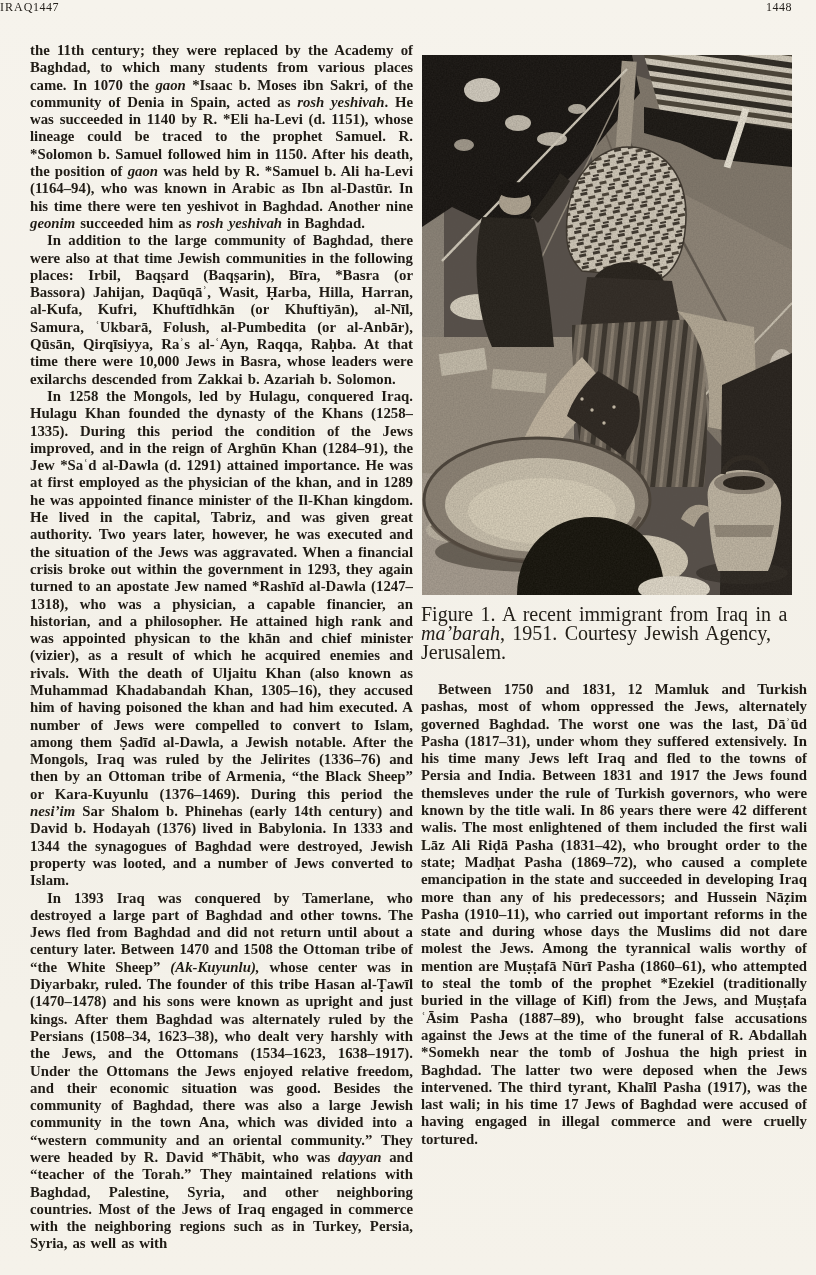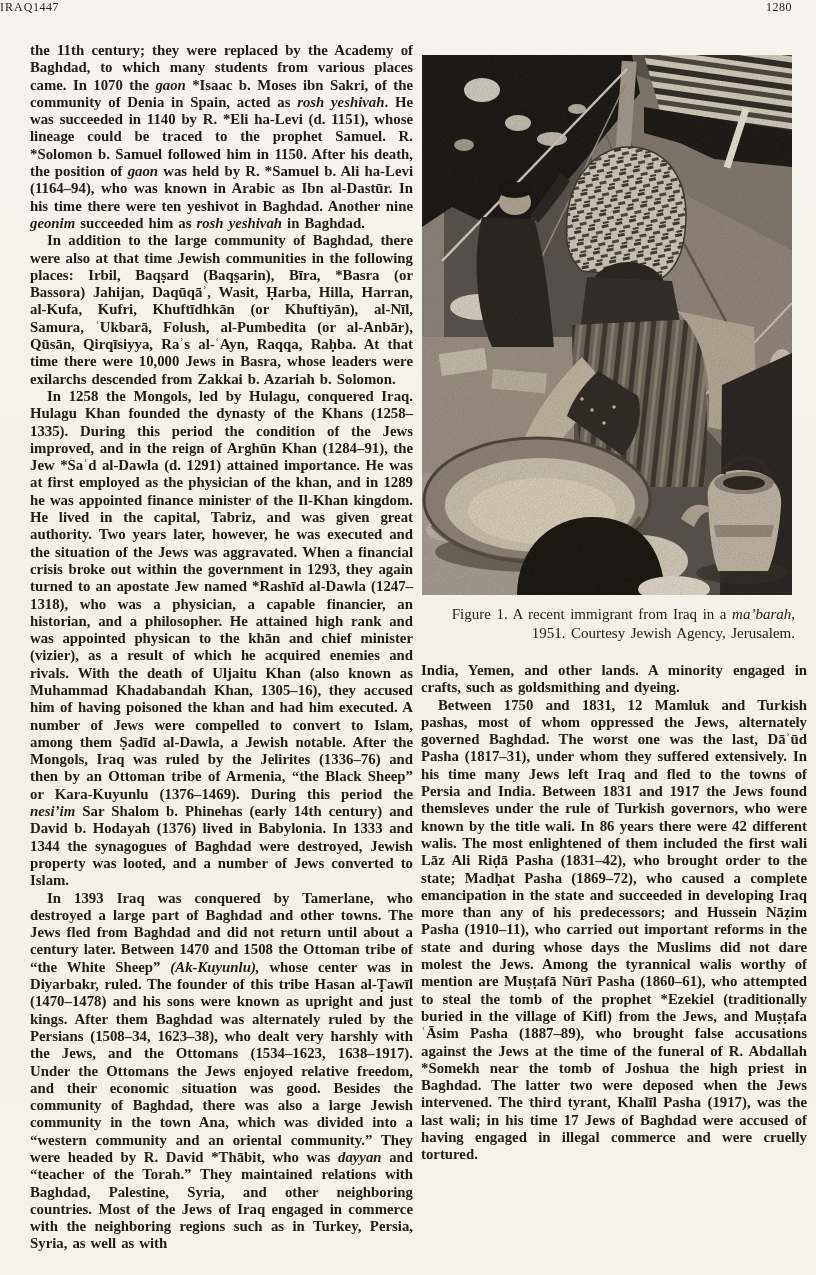--- a/index.html
+++ b/index.html
@@ -38,34 +38,34 @@
   .photo {
     width: 370px; height: 540px;
     margin: 13px 0 0 1px;
     background: #57504a;
     box-shadow: 0 0 0 1px #8a857c inset;
   }
   .photo svg { display: block; width: 370px; height: 540px; }
   .caption {
     margin: 10px 0 19px 0;
     width: 374px;
-    font-size: 15px; line-height: 19px;
-    text-align: right;
+    font-size: 20px; line-height: 19px;
+    text-align: left;
     word-spacing: 0.12em;
     color: #24201a;
   }
 </style>
 </head>
 <body>
 
 <div class="page">
 
   <span class="hdr-num hdr-left">1447</span>
   <span class="hdr-title">IRAQ</span>
-  <span class="hdr-num hdr-right">1280</span>
+  <span class="hdr-num hdr-right">1448</span>
 
   <div class="col left-col">
       <p class="para"><span>the 11th century; they were replaced by the Academy of Baghdad, to which many students from various places came. In 1070 the </span><i>gaon</i><span> *Isaac b. Moses ibn Sakri, of the community of Denia in Spain, acted as </span><i>rosh yeshivah</i><span>. He was succeeded in 1140 by R. *Eli ha-Levi (d. 1151), whose lineage could be traced to the prophet Samuel. R. *Solomon b. Samuel followed him in 1150. After his death, the position of </span><i>gaon</i><span> was held by R. *Samuel b. Ali ha-Levi (1164–94), who was known in Arabic as Ibn al-Dastūr. In his time there were ten yeshivot in Baghdad. Another nine </span><i>geonim</i><span> succeeded him as </span><i>rosh yeshivah</i><span> in Baghdad.</span></p>
       <p class="para indent"><span>In addition to the large community of Baghdad, there were also at that time Jewish communities in the following places: Irbil, Baqṣard (Baqṣarin), Bīra, *Basra (or Bassora) Jahijan, Daqūqāʾ, Wasit, Ḥarba, Hilla, Harran, al-Kufa, Kufri, Khuftīdhkān (or Khuftiyān), al-Nīl, Samura, ʿUkbarā, Folush, al-Pumbedita (or al-Anbār), Qūsān, Qirqīsiyya, Raʾs al-ʿAyn, Raqqa, Raḥba. At that time there were 10,000 Jews in Basra, whose leaders were exilarchs descended from Zakkai b. Azariah b. Solomon.</span></p>
       <p class="para indent"><span>In 1258 the Mongols, led by Hulagu, conquered Iraq. Hulagu Khan founded the dynasty of the Khans (1258–1335). During this period the condition of the Jews improved, and in the reign of Arghūn Khan (1284–91), the Jew *Saʿd al-Dawla (d. 1291) attained importance. He was at first employed as the physician of the khan, and in 1289 he was appointed finance minister of the Il-Khan kingdom. He lived in the capital, Tabriz, and was given great authority. Two years later, however, he was executed and the situation of the Jews was aggravated. When a financial crisis broke out within the government in 1293, they again turned to an apostate Jew named *Rashīd al-Dawla (1247–1318), who was a physician, a capable financier, an historian, and a philosopher. He attained high rank and was appointed physican to the khān and chief minister (vizier), as a result of which he acquired enemies and rivals. With the death of Uljaitu Khan (also known as Muhammad Khadabandah Khan, 1305–16), they accused him of having poisoned the khan and had him executed. A number of Jews were compelled to convert to Islam, among them Ṣadīd al-Dawla, a Jewish notable. After the Mongols, Iraq was ruled by the Jelirites (1336–76) and then by an Ottoman tribe of Armenia, “the Black Sheep” or Kara-Kuyunlu (1376–1469). During this period the </span><i>nesi’im</i><span> Sar Shalom b. Phinehas (early 14th century) and David b. Hodayah (1376) lived in Babylonia. In 1333 and 1344 the synagogues of Baghdad were destroyed, Jewish property was looted, and a number of Jews converted to Islam.</span></p>
       <p class="para indent"><span>In 1393 Iraq was conquered by Tamerlane, who destroyed a large part of Baghdad and other towns. The Jews fled from Baghdad and did not return until about a century later. Between 1470 and 1508 the Ottoman tribe of “the White Sheep” </span><i>(Ak-Kuyunlu),</i><span> whose center was in Diyarbakr, ruled. The founder of this tribe Hasan al-Ṭawīl (1470–1478) and his sons were known as upright and just kings. After them Baghdad was alternately ruled by the Persians (1508–34, 1623–38), who dealt very harshly with the Jews, and the Ottomans (1534–1623, 1638–1917). Under the Ottomans the Jews enjoyed relative freedom, and their economic situation was good. Besides the community of Baghdad, there was also a large Jewish community in the town Ana, which was divided into a “western community and an oriental community.” They were headed by R. David *Thābit, who was </span><i>dayyan</i><span> and “teacher of the Torah.” They maintained relations with Baghdad, Palestine, Syria, and other neighboring countries. Most of the Jews of Iraq engaged in commerce with the neighboring regions such as in Turkey, Persia, Syria, as well as with</span></p>
     </div>
 
   <div class="col right-col">
     <figure class="photo-fig">
@@ -179,18 +179,17 @@
             <path d="M95,540 C95,492 130,462 170,462 C215,462 241,490 243,540 Z" fill="#121008"></path>
             <ellipse cx="252" cy="534" rx="36" ry="13" fill="#e6dfcf"></ellipse>
           </g>
 
           <rect width="370" height="540" filter="url(#grain)"></rect>
         </svg>
       </div>
       <figcaption class="caption"><span>Figure 1. A recent immigrant from Iraq in a </span><i>ma’barah</i><span>, 1951. Courtesy Jewish Agency, Jerusalem.</span></figcaption>
     </figure>
     <div>
-        <p class="para"><span>India, Yemen, and other lands. A minority engaged in crafts, such as goldsmithing and dyeing.</span></p>
         <p class="para indent"><span>Between 1750 and 1831, 12 Mamluk and Turkish pashas, most of whom oppressed the Jews, alternately governed Baghdad. The worst one was the last, Dāʾūd Pasha (1817–31), under whom they suffered extensively. In his time many Jews left Iraq and fled to the towns of Persia and India. Between 1831 and 1917 the Jews found themsleves under the rule of Turkish governors, who were known by the title wali. In 86 years there were 42 different walis. The most enlightened of them included the first wali Lāz Ali Riḍā Pasha (1831–42), who brought order to the state; Madḥat Pasha (1869–72), who caused a complete emancipation in the state and succeeded in developing Iraq more than any of his predecessors; and Hussein Nāẓim Pasha (1910–11), who carried out important reforms in the state and during whose days the Muslims did not dare molest the Jews. Among the tyrannical walis worthy of mention are Muṣṭafā Nūrī Pasha (1860–61), who attempted to steal the tomb of the prophet *Ezekiel (traditionally buried in the village of Kifl) from the Jews, and Muṣṭafa ʿĀsim Pasha (1887–89), who brought false accusations against the Jews at the time of the funeral of R. Abdallah *Somekh near the tomb of Joshua the high priest in Baghdad. The latter two were deposed when the Jews intervened. The third tyrant, Khalīl Pasha (1917), was the last wali; in his time 17 Jews of Baghdad were accused of having engaged in illegal commerce and were cruelly tortured.</span></p>
       </div>
   </div>
 
 </div>
 
 </body></html>

